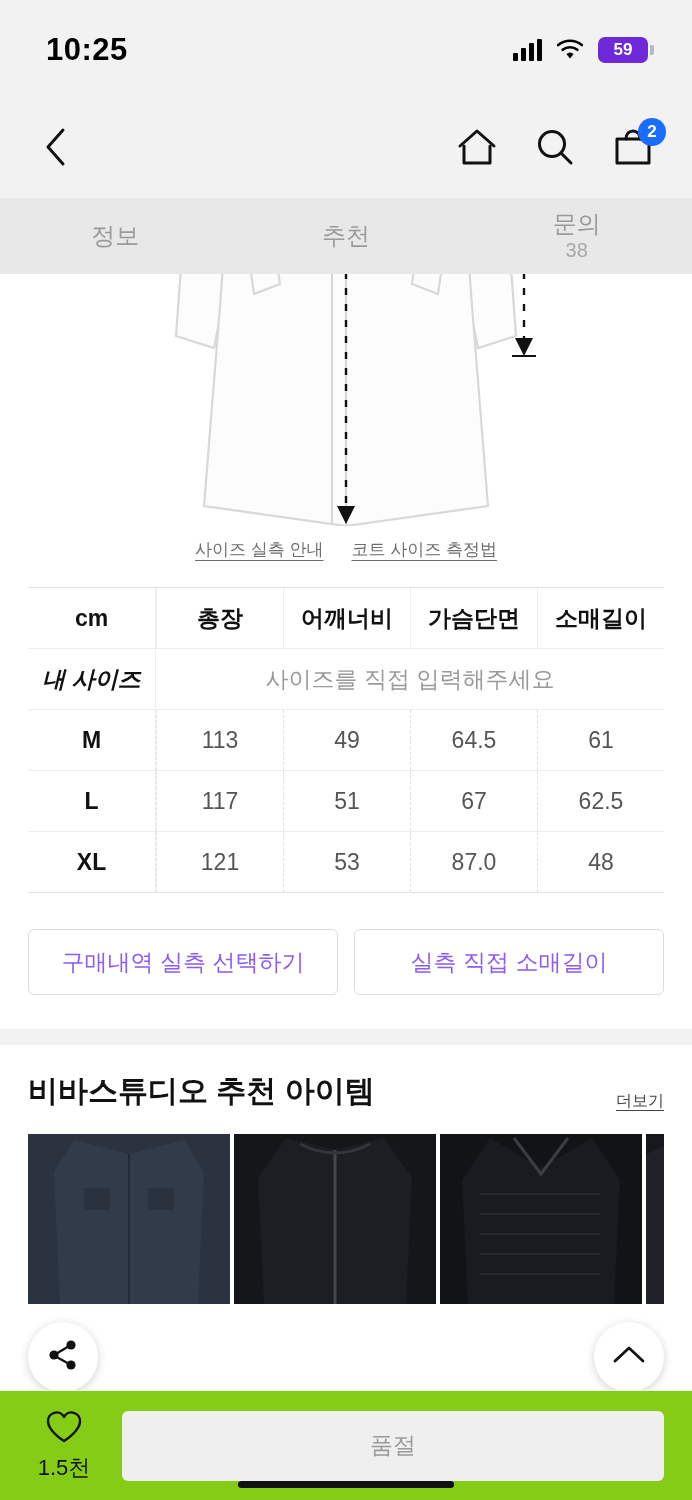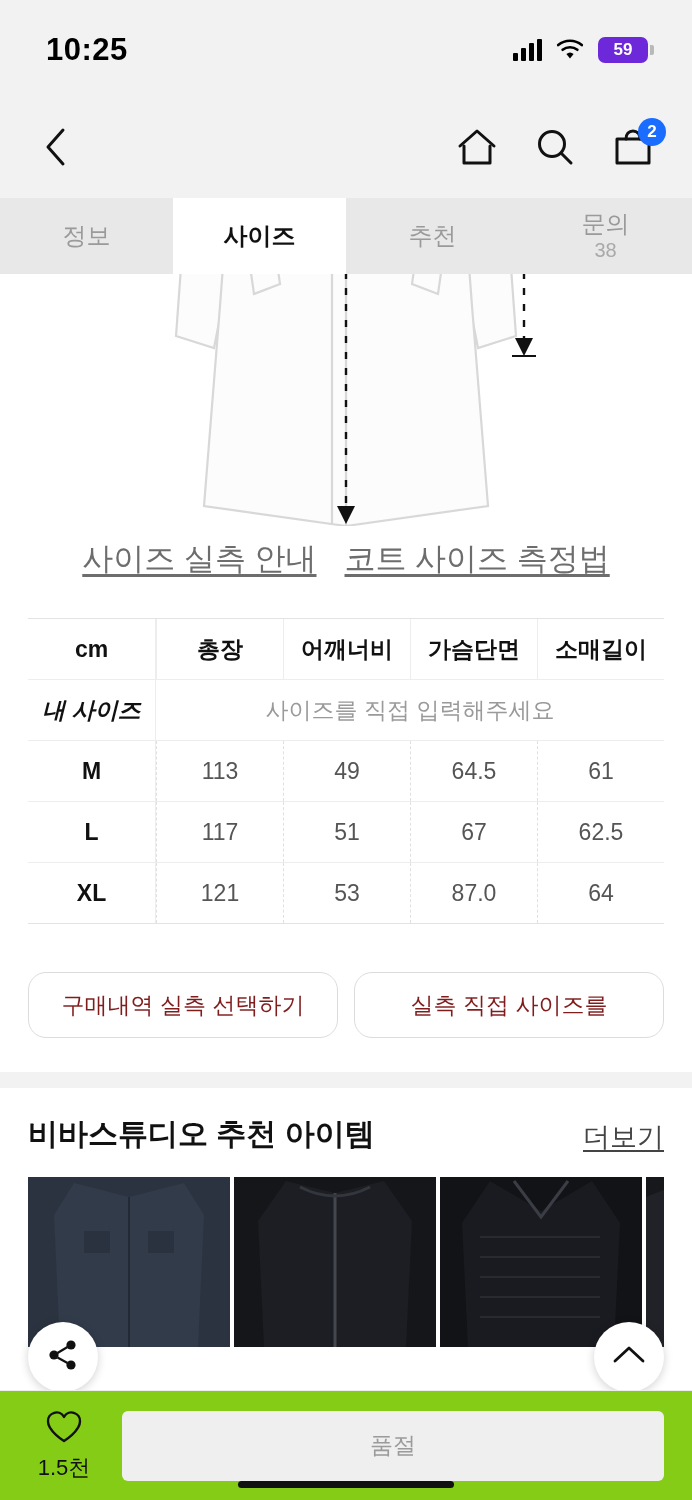--- a/index.html
+++ b/index.html
@@ -133,29 +133,29 @@
   }
   .coat-svg { position: absolute; left: 50%; transform: translateX(-50%); top: -168px; }
 
   .size-links {
     display: flex;
     justify-content: center;
     gap: 28px;
     padding: 12px 0 26px;
   }
   .size-links a {
-    font-size: 31px;
+    font-size: 17px;
     color: #6d6d6d;
     text-decoration: underline;
     text-underline-offset: 5px;
   }
 
   
   .size-table {
-    margin: 12px 28px;
+    margin: 0 28px;
     border-top: 1px solid #e3e3e3;
     border-bottom: 1px solid #e3e3e3;
   }
   .st-row { display: flex; }
   .st-row + .st-row { border-top: 1px solid #ededed; }
   .st-cell {
     flex: 1;
     height: 60px;
     display: flex;
     align-items: center;
@@ -184,42 +184,42 @@
   
   .actions {
     display: flex;
     gap: 16px;
     padding: 36px 28px 34px;
   }
   .action-btn {
     flex: 1;
     height: 66px;
     border: 1px solid #dcdcdc;
-    border-radius: 18px;
+    border-radius: 6px;
     background: #fff;
     font-size: 23px;
-    color: #7f1d1d;
+    color: #8b5cf6;
     display: flex;
     align-items: center;
     justify-content: center;
     font-family: "Liberation Sans", sans-serif;
   }
 
   .divider-gap { height: 16px; background: #f2f2f2; }
 
   
   .rec-section { padding: 26px 28px 0; background: #fff; }
   .rec-head {
     display: flex;
     align-items: flex-end;
     justify-content: space-between;
     padding-bottom: 22px;
   }
   .rec-title { font-size: 30px; font-weight: bold; color: #111; }
-  .rec-more { font-size: 27px; color: #444; text-underline-offset: 4px; }
+  .rec-more { font-size: 16px; color: #444; text-underline-offset: 4px; }
   .rec-strip {
     display: flex;
     gap: 4px;
     overflow: hidden;
     height: 170px;
   }
   .rec-item {
     flex: 0 0 202px;
     height: 170px;
     background: #1b1d22;
@@ -344,23 +344,20 @@
         </span>
         <span class="cart-badge">2</span>
       </div>
     </div>
   </div>
 
   <div class="tabs">
     <div class="tab">
       <span>정보</span>
     </div>
-    <div class="tab active">
-      <span>사이즈</span>
-    </div>
     <div class="tab">
       <span>추천</span>
     </div>
     <div class="tab">
       <span>문의</span>
       <span class="sub">38</span>
     </div>
   </div>
 
   <div class="content">
@@ -421,27 +418,27 @@
         <div class="st-cell">117</div>
         <div class="st-cell">51</div>
         <div class="st-cell">67</div>
         <div class="st-cell">62.5</div>
       </div>
       <div class="st-row">
         <div class="st-cell first">XL</div>
         <div class="st-cell">121</div>
         <div class="st-cell">53</div>
         <div class="st-cell">87.0</div>
-        <div class="st-cell">64</div>
+        <div class="st-cell">48</div>
       </div>
     </div>
 
     <div class="actions">
       <button class="action-btn">구매내역 실측 선택하기</button>
-      <button class="action-btn">실측 직접 사이즈를</button>
+      <button class="action-btn">실측 직접 소매길이</button>
     </div>
 
     <div class="divider-gap"></div>
 
     <div class="rec-section">
       <div class="rec-head">
         <div class="rec-title">비바스튜디오 추천 아이템</div>
         <a href="#" class="rec-more">더보기</a>
       </div>
       <div class="rec-strip">

